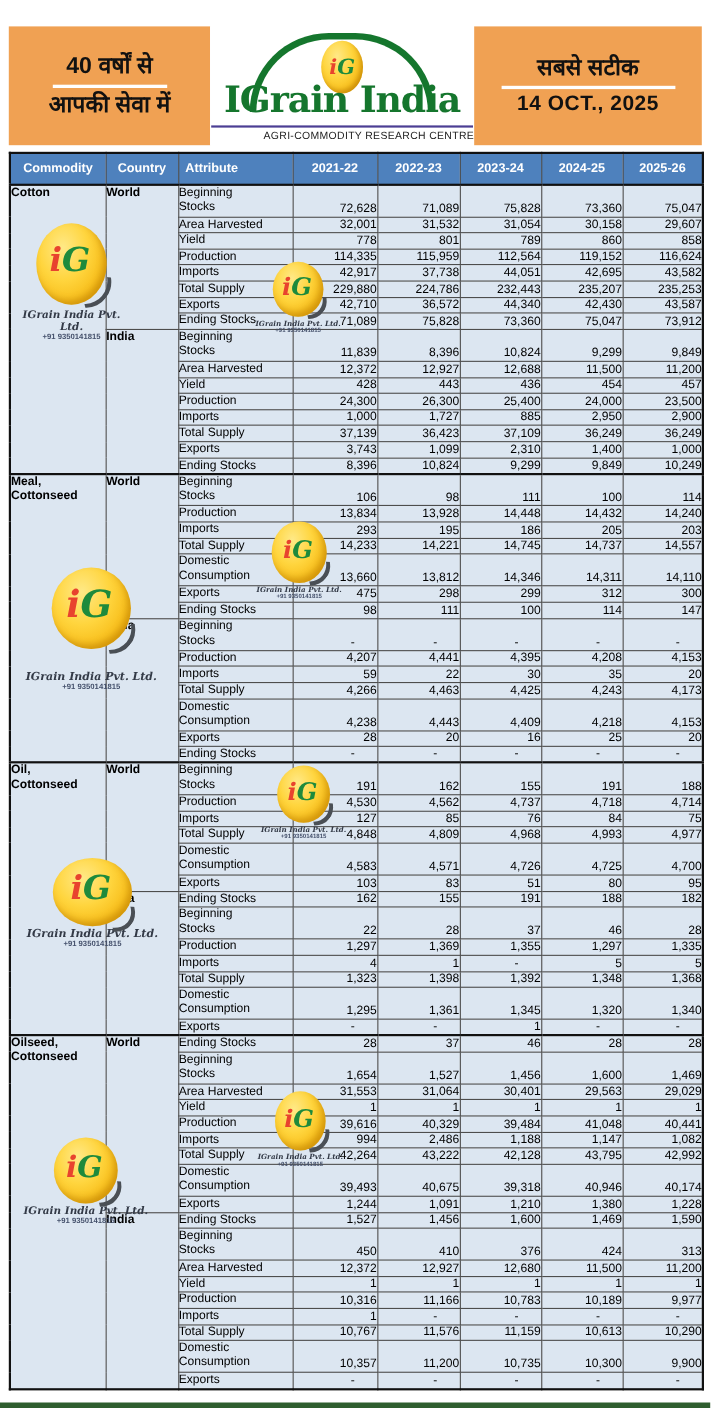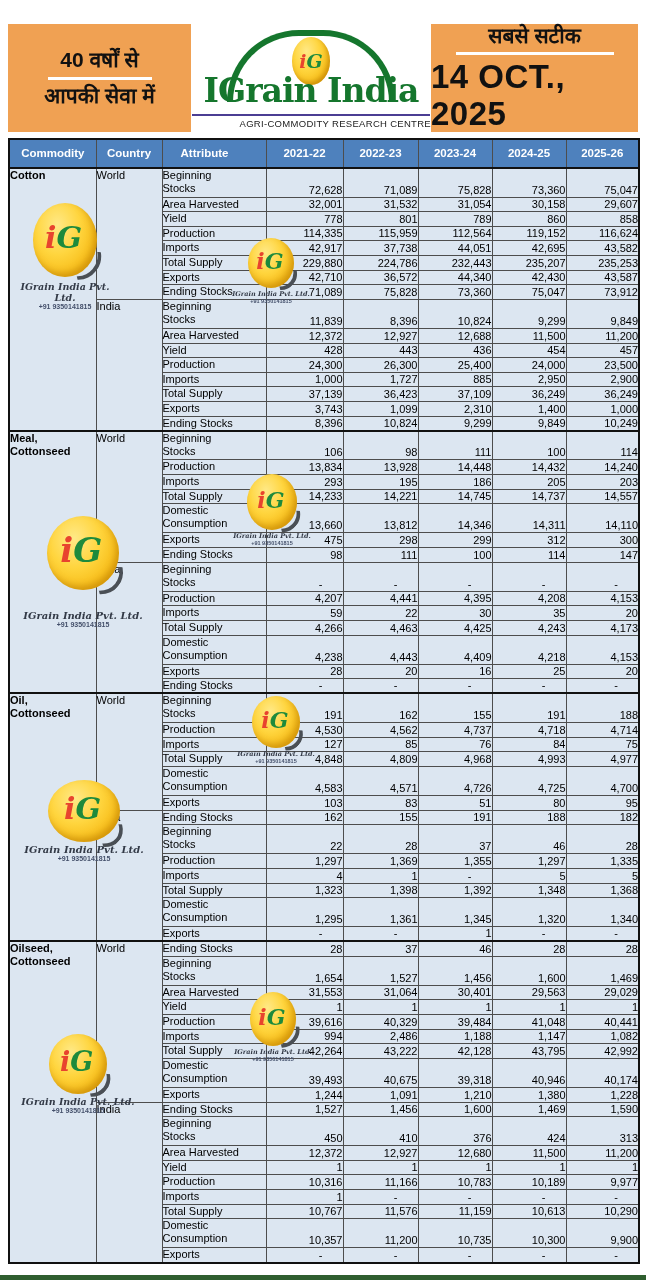--- a/index.html
+++ b/index.html
@@ -10,21 +10,21 @@
   .masthead{position:absolute;left:8px;top:24px;width:630px;height:108px;display:flex;}
   .mast-left,.mast-right{background:#F0A153;flex:0 0 auto;display:flex;flex-direction:column;
         align-items:center;justify-content:center;}
   .mast-left{width:183px;}
   .mast-right{width:207px;}
   .mast-center{width:254px;background:#fff;position:relative;}
   .hin1{font-size:21px;font-weight:bold;color:#111;line-height:1.15;}
   .mast-rule{height:3px;background:#fff;width:104px;margin:4px 0;}
   .mast-rule.wide{width:158px;}
   .hin2{font-size:21px;font-weight:bold;color:#111;line-height:1.15;}
-  .mast-date{font-size:33px;font-weight:bold;color:#111;letter-spacing:.5px;line-height:1.1;}
+  .mast-date{font-size:19px;font-weight:bold;color:#111;letter-spacing:.5px;line-height:1.1;}
 
   .arch{position:absolute;left:50%;top:6px;transform:translateX(-50%);
         width:168px;height:72px;border:6px solid #15762D;border-bottom:none;
         border-radius:90px 90px 0 0;box-sizing:border-box;}
   .logo-egg{position:absolute;left:50%;top:13px;transform:translateX(-50%);
         width:38px;height:48px;border-radius:50%;
         background:radial-gradient(ellipse at 38% 30%,#ffe987 0%,#ffd53e 40%,#f6b913 75%,#eba400 100%);
         box-shadow:inset -2px -3px 4px rgba(170,110,0,.5);
         display:flex;align-items:center;justify-content:center;}
   .logo-egg .ig{font-family:"DejaVu Serif",serif;font-style:italic;font-weight:bold;font-size:19px;line-height:1;}
@@ -43,28 +43,28 @@
   .bs-title{font-size:13px;font-weight:bold;color:#17365D;letter-spacing:.2px;}
   .bs-commodity{font-size:14px;font-weight:bold;color:#29ABE2;margin-left:24px;}
 
   
   table.sheet{position:absolute;left:8px;top:138px;width:630px;border-collapse:collapse;
         table-layout:fixed;font-size:11px;line-height:13px;}
   table.sheet th,table.sheet td{border:1px solid #4d4d4d;padding:0;box-sizing:border-box;}
   table.sheet{border:2px solid #111;}
   thead th{background:#4E81BD;color:#fff;font-weight:bold;font-size:11.5px;height:29px;
         text-align:center;border-color:#33517a;margin-top:15px;}
-  thead th.h-attr{text-align:left;padding-left:18px;}
+  thead th.h-attr{text-align:left;padding-left:6px;}
   tbody td{background:#DCE6F1;}
   tr.sgl{height:14.6px;}
   tr.dbl{height:29.2px;}
   tr.sec-start td{border-top:2px solid #111;}
   td.c-com{font-weight:bold;vertical-align:top;padding:1px 3px;line-height:13px;
         border-right:1px solid #4d4d4d;}
-  td.c-cty{font-weight:normal;vertical-align:top;padding:1px 3px;margin-left:48px;}
+  td.c-cty{font-weight:bold;vertical-align:top;padding:1px 3px;margin-left:48px;}
   td.c-attr{vertical-align:top;padding:0 2px 0 5px;}
   td.c-val{text-align:right;vertical-align:bottom;padding:0 7px 1px 0;}
   td.c-val.dash{padding-right:20px;}
 
   
   .wm{position:absolute;text-align:center;pointer-events:none;z-index:5;}
   .wm-ellipse{position:relative;margin:0 auto;border-radius:50%;
         background:radial-gradient(ellipse at 38% 30%,#ffe987 0%,#ffd53e 40%,#f6b913 75%,#eba400 100%);
         box-shadow:inset -3px -4px 6px rgba(170,110,0,.45);}
   .wm-ellipse::after{content:"";position:absolute;right:-8%;bottom:-2%;width:72%;height:58%;

